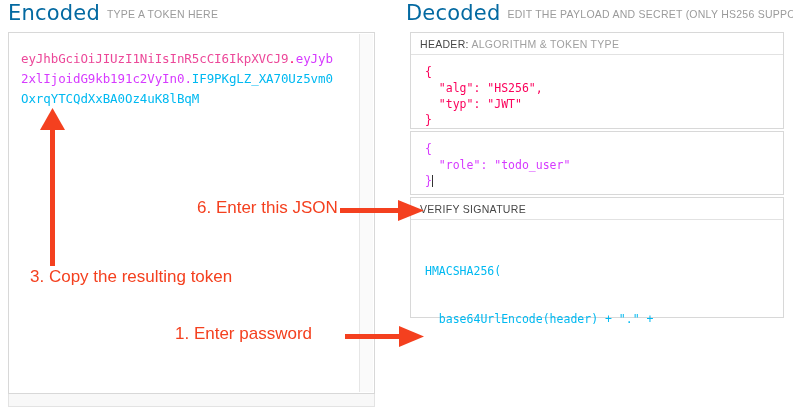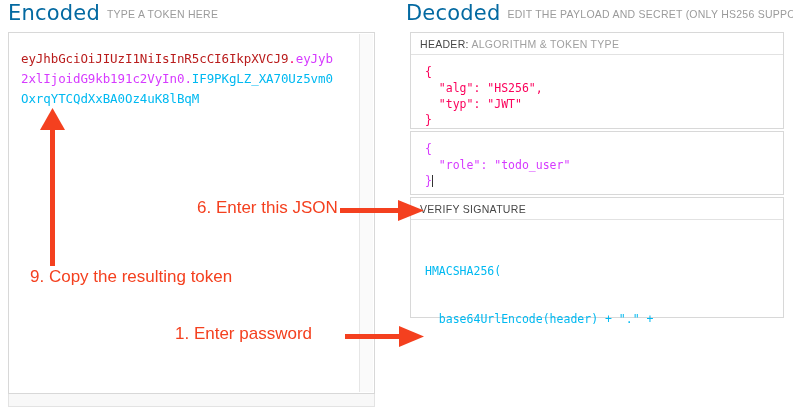--- a/index.html
+++ b/index.html
@@ -57,21 +57,21 @@
     position: absolute;
     left: 12px;
     top: 16px;
     width: 318px;
     font-family: "DejaVu Sans Mono", monospace;
     font-size: 12.5px;
     line-height: 20px;
     word-break: break-all;
     letter-spacing: -0.1px;
   }
-  .seg-header { color: #b91c1c; }
+  .seg-header { color: #ec4899; }
   .seg-payload { color: #d63aff; }
   .seg-signature { color: #00b9f1; }
   .seg-dot { color: #fb015b; }
   .seg-dot2 { color: #d63aff; }
 
   
   #encoded-vscroll {
     position: absolute;
     right: 1px;
     top: 1px;
@@ -208,21 +208,21 @@
       <div class="sig-line">HMACSHA256(</div>
       <div class="sig-line">  base64UrlEncode(header) + "." +</div>
       
       
     </div>
   </div>
 </div>
 
 <div class="anno-text" id="anno-1">1. Enter password</div>
 <div class="anno-text" id="anno-2">6. Enter this JSON</div>
-<div class="anno-text" id="anno-3">9. Copy the resulting token</div>
+<div class="anno-text" id="anno-3">3. Copy the resulting token</div>
 
 <svg class="anno-svg" id="arrow-up-svg" width="40" height="160">
   <rect x="16" y="18" width="5" height="140" fill="#f4401f"></rect>
   <polygon points="18.5,0 31,22 6,22" fill="#f4401f"></polygon>
 </svg>
 
 <svg class="anno-svg" id="arrow-json-svg" width="85" height="22">
   <rect x="0" y="8" width="62" height="5" fill="#f4401f"></rect>
   <polygon points="84,10.5 58,0 58,21" fill="#f4401f"></polygon>
 </svg>

